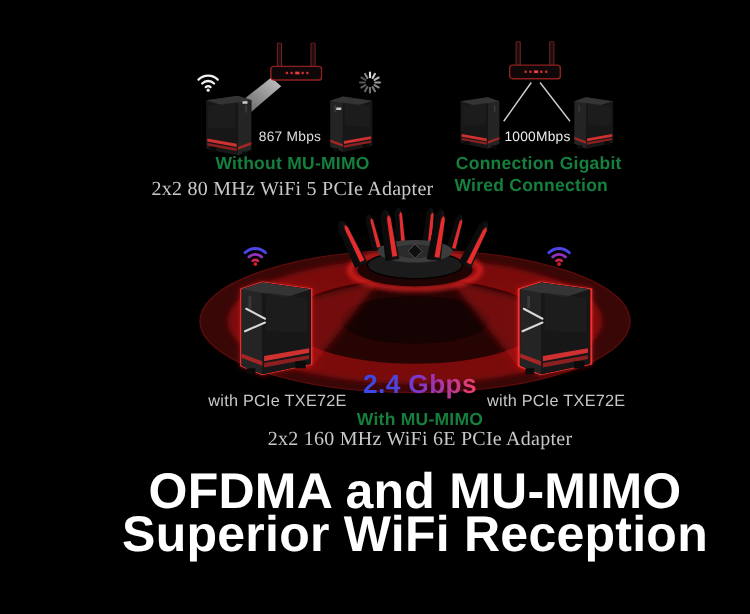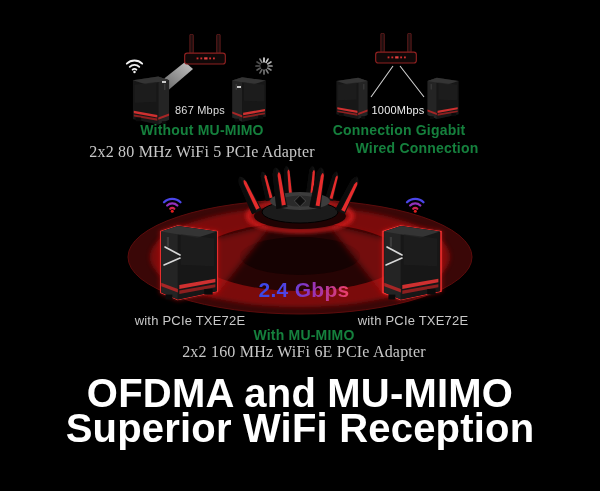--- a/index.html
+++ b/index.html
@@ -1,18 +1,19 @@
 <!DOCTYPE html>
 <html><head>
 <meta charset="utf-8">
 <style>
   html,body{margin:0;padding:0;background:#000;}
   .stage{
     position:relative;width:552px;height:491px;background:#000;overflow:hidden;
     font-family:"Liberation Sans","DejaVu Sans",sans-serif;
+    margin-left:32px;
   }
   .stage svg.scene{position:absolute;left:0;top:0;}
   .t{position:absolute;transform:translateX(-50%);white-space:nowrap;z-index:5;}
   .speed-sm{font-size:11px;font-weight:500;color:#dedede;letter-spacing:.2px;}
   .speed-sm-b{font-size:11px;font-weight:400;color:#ededed;letter-spacing:.2px;}
   .h-bold{font-size:14px;font-weight:700;color:#15803d;letter-spacing:.2px;}
   .sub{font-size:16px;font-weight:400;color:#c8c8c8;letter-spacing:.2px;font-family:Liberation Serif, serif;}
   .pcie{font-size:13px;font-weight:400;color:#c8c8c8;letter-spacing:.2px;}
   .speed-big{
     font-size:21px;font-weight:700;letter-spacing:.3px;
@@ -175,23 +176,23 @@
       <use href="#pc" x="421" y="74" width="44" height="48"></use>
     </g>
   </svg>
 
   <div class="t speed-sm" style="left:200px;top:104px;">867 Mbps</div>
   <div class="t h-bold" style="left:202px;top:122px;">Without MU-MIMO</div>
   <div class="t sub" style="left:202px;top:143px;">2x2 80 MHz WiFi 5 PCIe Adapter</div>
 
   <div class="t speed-sm-b" style="left:398px;top:104px;">1000Mbps</div>
   <div class="t h-bold" style="left:399px;top:122px;">Connection Gigabit</div>
-  <div class="t h-bold" style="left:417px;top:140px;">Wired Connection</div>
-
-  <div class="t speed-big" style="left:304px;top:278px;">2.4 Gbps</div>
+  <div class="t h-bold" style="left:393px;top:140px;">Wired Connection</div>
+
+  <div class="t speed-big" style="left:304px;top:296px;">2.4 Gbps</div>
   <div class="t pcie" style="left:190px;top:313px;">with PCIe TXE72E</div>
   <div class="t pcie" style="left:413px;top:313px;">with PCIe TXE72E</div>
   <div class="t h-bold" style="left:304px;top:327px;">With MU-MIMO</div>
   <div class="t sub" style="left:304px;top:343px;text-align:right;">2x2 160 MHz WiFi 6E PCIe Adapter</div>
 
   <div class="footer">
     <div>OFDMA and MU-MIMO</div>
     <div>Superior WiFi Reception</div>
   </div>
 </div>

